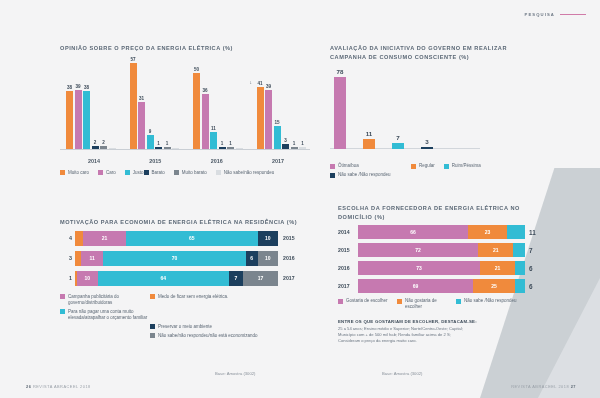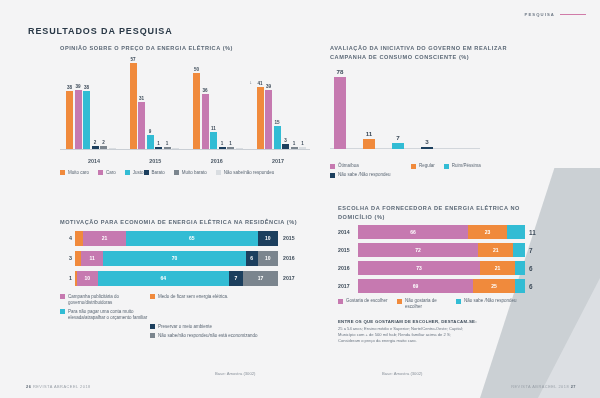--- a/index.html
+++ b/index.html
@@ -95,21 +95,20 @@
 
 <div class="page">
   <div class="wedge"></div>
   <div class="wedge2"></div>
 
   <div class="topbar">
     <span class="lbl">PESQUISA</span>
     <span class="rule"></span>
   </div>
 
-  <h1 class="title">RESULTADOS DA PESQUISA</h1>
 
   <div class="panel" id="panel1">
     <div class="chart-title">OPINIÃO SOBRE O PREÇO DA ENERGIA ELÉTRICA (%)</div>
     <div class="gchart">
       <div class="axis"></div>
       <div class="groups" id="g1groups">
           <div class="group">
             <div class="bar" style="height: 57.3333px; background: rgb(240, 138, 60);">
               <span class="v">38</span>
             </div>

